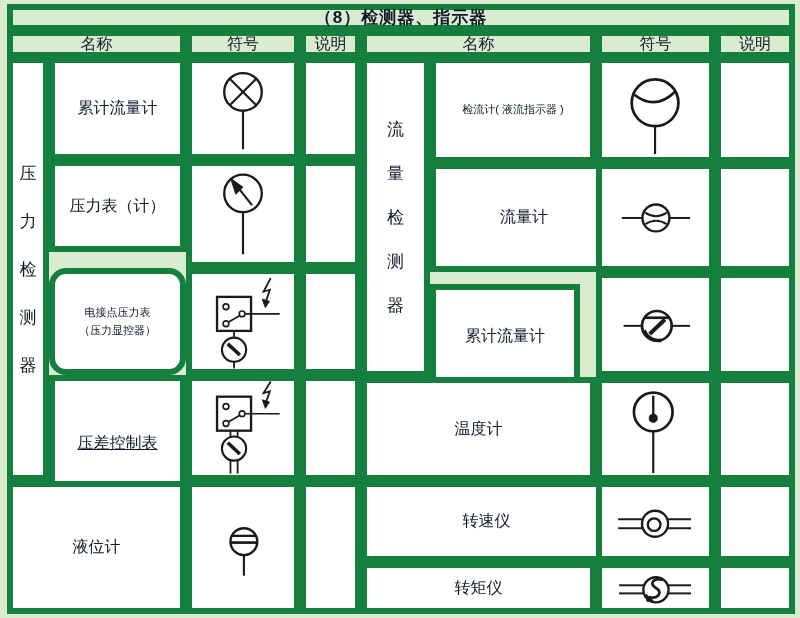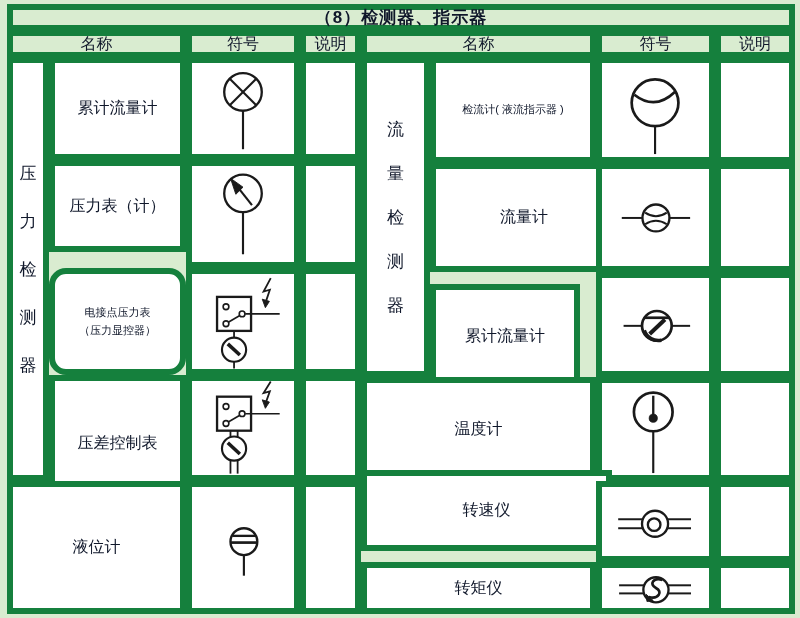--- a/index.html
+++ b/index.html
@@ -82,21 +82,21 @@
     <polyline points="88,5 80,20 87,18 82,33" fill="none" stroke-width="2"></polyline>
     <polygon points="82,38 78.5,28.5 86.5,31" fill="#1a1a1a" stroke-width="1"></polygon>
     <line x1="47" y1="64" x2="47" y2="72" stroke-width="2"></line>
     <circle cx="47" cy="85" r="13.5" fill="none" stroke-width="2.4"></circle>
     <line x1="40" y1="78.5" x2="53.5" y2="91" stroke-width="4"></line>
     <line x1="47" y1="98.5" x2="47" y2="106" stroke-width="2"></line>
   </svg>
 </div>
 <div class="c" style="left:300px;top:268px;width:61px;height:107px;"></div>
 
-<div class="c name" style="left:49px;top:375px;width:137px;height:136px;">压差控制表</div>
+<div class="c name" style="left:49px;top:375px;width:137px;height:136px;text-decoration:underline;">压差控制表</div>
 <div class="c" style="left:186px;top:375px;width:114px;height:106px;">
   <svg width="114" height="106" viewBox="0 0 114 106">
     <rect x="28" y="18" width="38" height="38" fill="none" stroke-width="2.6"></rect>
     <circle cx="38" cy="29" r="3.2" fill="none" stroke-width="1.8"></circle>
     <circle cx="38" cy="48" r="3.2" fill="none" stroke-width="1.8"></circle>
     <circle cx="56" cy="37" r="3.2" fill="none" stroke-width="1.8"></circle>
     <line x1="41" y1="46" x2="53" y2="39" stroke-width="1.8"></line>
     <line x1="59.5" y1="37" x2="98" y2="37" stroke-width="1.8"></line>
     <polyline points="88,1 80,14 87,12 82,26" fill="none" stroke-width="2"></polyline>
     <polygon points="82,31 78.5,21.5 86.5,24" fill="#1a1a1a" stroke-width="1"></polygon>
@@ -168,21 +168,21 @@
 <div class="c" style="left:596px;top:377px;width:119px;height:104px;">
   <svg width="119" height="104" viewBox="0 0 119 104">
     <circle cx="57" cy="33" r="21.5" fill="none" stroke-width="3"></circle>
     <line x1="57" y1="15" x2="57" y2="37" stroke-width="2.6"></line>
     <circle cx="57" cy="40" r="4.5" fill="#1a1a1a" stroke-width="1"></circle>
     <line x1="57" y1="55" x2="57" y2="101" stroke-width="2.4"></line>
   </svg>
 </div>
 <div class="c" style="left:715px;top:377px;width:80px;height:104px;"></div>
 
-<div class="c name" style="left:361px;top:470px;width:251px;height:81px;">转速仪</div>
+<div class="c name" style="left:361px;top:481px;width:251px;height:81px;">转速仪</div>
 <div class="c" style="left:596px;top:481px;width:119px;height:81px;">
   <svg width="119" height="81" viewBox="0 0 119 81">
     <circle cx="59" cy="43" r="14.5" fill="none" stroke-width="2.6"></circle>
     <circle cx="58" cy="44" r="7" fill="none" stroke-width="2.6"></circle>
     <line x1="18" y1="38" x2="45" y2="38" stroke-width="2.2"></line>
     <line x1="18" y1="48" x2="46" y2="48" stroke-width="2.2"></line>
     <line x1="73" y1="38" x2="99" y2="38" stroke-width="2.2"></line>
     <line x1="72" y1="48" x2="99" y2="48" stroke-width="2.2"></line>
   </svg>
 </div>

